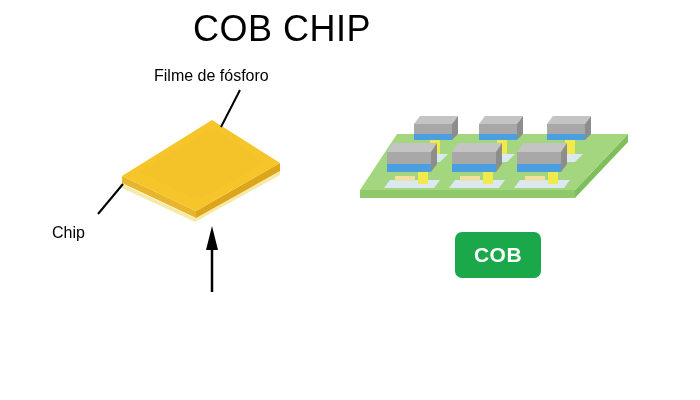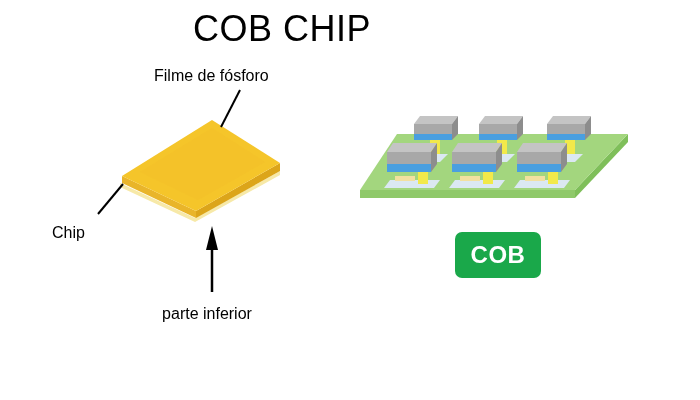--- a/index.html
+++ b/index.html
@@ -7,21 +7,21 @@
          font-family:"Liberation Sans", "DejaVu Sans", sans-serif; color:#000; }
   .title { position:absolute; left:0; width:564px; top:8px; text-align:center;
            font-size:36px; font-weight:400; letter-spacing:0.5px; }
   .label { position:absolute; font-size:16px; line-height:24px; white-space:nowrap; }
   .label-phosphor { left:154px; top:64px; }
   .label-chip { left:52px; top:221px; }
   .label-solder { left:102px; top:302px; width:210px; text-align:center; white-space:normal; }
   svg.art { position:absolute; left:0; top:0; }
   .badge { position:absolute; left:455px; top:232px; width:86px; height:46px;
            background:#1aa84a; border-radius:7px; color:#fff; font-weight:700;
-           font-size:24px; display:flex; align-items:center; justify-content:center;
+           font-size:21px; display:flex; align-items:center; justify-content:center;
            letter-spacing:0.5px; }
 </style>
 </head>
 <body>
 
 <div class="title">COB CHIP</div>
 
 <svg class="art" width="700" height="400" viewBox="0 0 700 400">
 
   <g>
@@ -99,16 +99,15 @@
     <polygon points="523,143 567,143 561,152 517,152" fill="#c4c4c4"></polygon>
     <rect x="517" y="152" width="44" height="12" fill="#a8a8a8"></rect>
     <rect x="517" y="164" width="44" height="8" fill="#4a9fe0"></rect>
     <polygon points="561,152 567,143 567,164 561,172" fill="#8d8d8d"></polygon>
   </g>
 </svg>
 
 <div class="label label-phosphor">Filme de fósforo</div>
 <div class="label label-chip">Chip</div>
 <div class="label label-solder">
-  <div>parte inferior</div>
 </div>
 
 <div class="badge">COB</div>
 
 </body></html>

